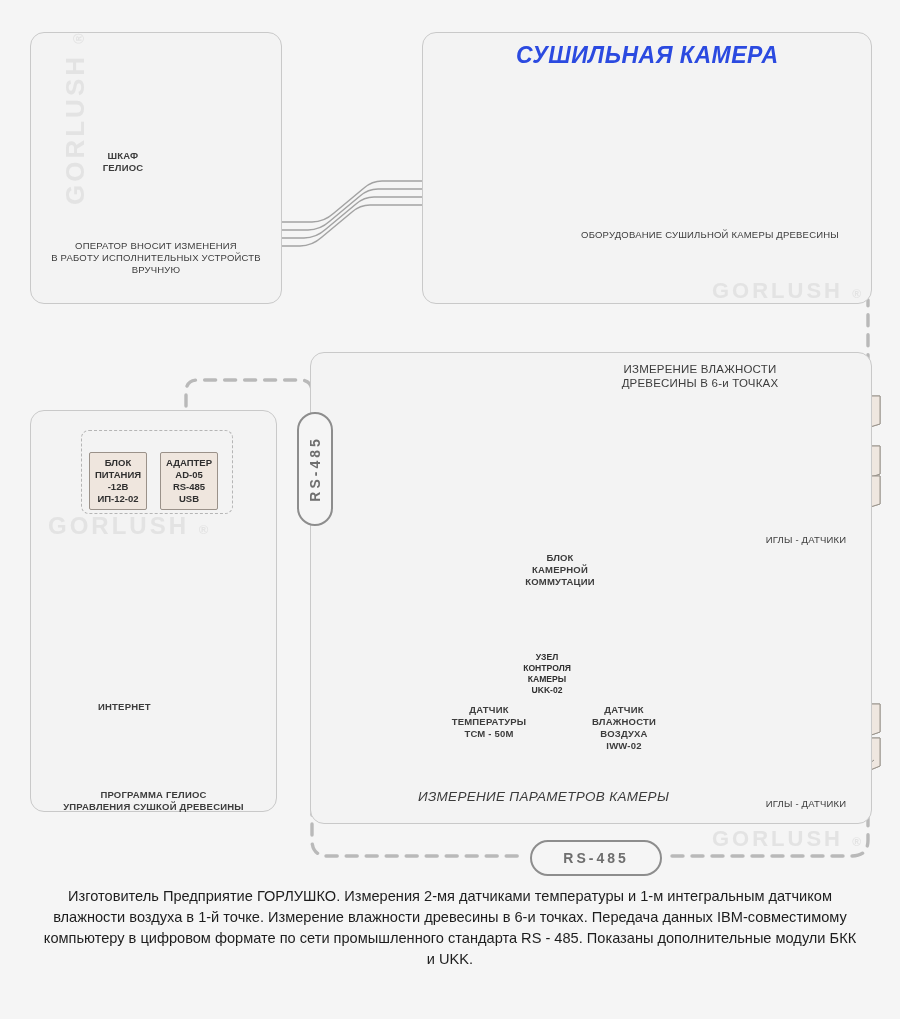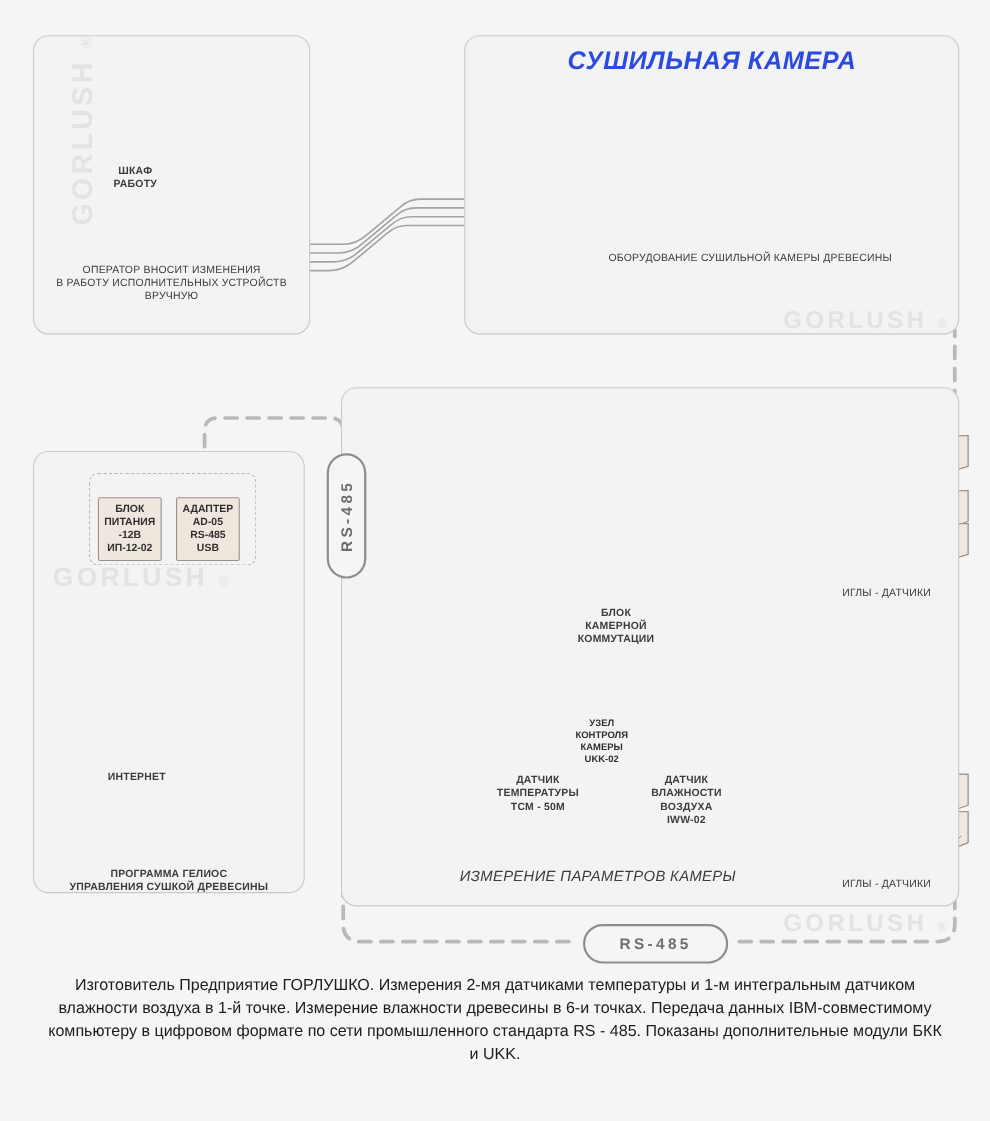--- a/index.html
+++ b/index.html
@@ -698,27 +698,27 @@
     <span style="font-size:13px;">®</span>
   </div>
   <div class="wm" style="left:712px;top:826px;font-size:22px;">
     <span>GORLUSH</span>
     <span style="font-size:12px;">®</span>
   </div>
 
   <div class="zone-title" style="left:516px;top:42px;font-size:23px;">СУШИЛЬНАЯ КАМЕРА</div>
 
   <div class="lbl cap-sm" style="left:88px;top:150px;width:70px;font-weight:bold;font-size:9.5px;">ШКАФ
-РАБОТУ</div>
+ГЕЛИОС</div>
 
   <div class="lbl cap-sm" style="left:46px;top:240px;width:220px;">ОПЕРАТОР ВНОСИТ ИЗМЕНЕНИЯ
 В РАБОТУ ИСПОЛНИТЕЛЬНЫХ УСТРОЙСТВ
 ВРУЧНУЮ</div>
 
-  <div class="lbl cap-sm" style="left:532px;top:229px;width:300px;">ОБОРУДОВАНИЕ СУШИЛЬНОЙ КАМЕРЫ ДРЕВЕСИНЫ</div>
+  <div class="lbl cap-sm" style="left:560px;top:229px;width:300px;">ОБОРУДОВАНИЕ СУШИЛЬНОЙ КАМЕРЫ ДРЕВЕСИНЫ</div>
 
   <div class="dashbox" style="left:81px;top:430px;width:150px;height:82px;"></div>
 
   <div class="dev" style="left:89px;top:452px;width:56px;height:56px;">БЛОК
 ПИТАНИЯ
 -12В
 ИП-12-02</div>
   <div class="dev" style="left:160px;top:452px;width:56px;height:56px;">АДАПТЕР
 AD-05
 RS-485
@@ -729,20 +729,22 @@
   <div class="lbl cap-sm" style="left:46px;top:789px;width:215px;font-weight:bold;">ПРОГРАММА ГЕЛИОС
 УПРАВЛЕНИЯ СУШКОЙ ДРЕВЕСИНЫ</div>
 
   <div class="pill vert" style="left:297px;top:412px;width:32px;height:110px;">
     <span>RS-485</span>
   </div>
   <div class="pill" style="left:530px;top:840px;width:128px;height:32px;">
     <span>RS-485</span>
   </div>
 
+  <div class="lbl cap-md" style="left:560px;top:362px;width:280px;font-size:11.5px;">ИЗМЕРЕНИЕ ВЛАЖНОСТИ
+ДРЕВЕСИНЫ В 6-и ТОЧКАХ</div>
 
 
   <div class="lbl cap-sm" style="left:520px;top:552px;width:80px;font-weight:bold;">БЛОК
 КАМЕРНОЙ
 КОММУТАЦИИ</div>
 
   <div class="ukk" style="left:512px;top:645px;width:70px;height:58px;border:none;background:transparent;">УЗЕЛ
 КОНТРОЛЯ
 КАМЕРЫ
 UKK-02</div>

